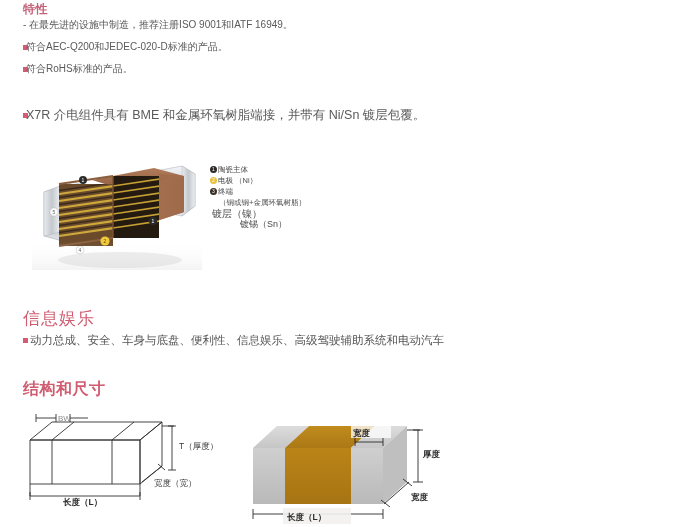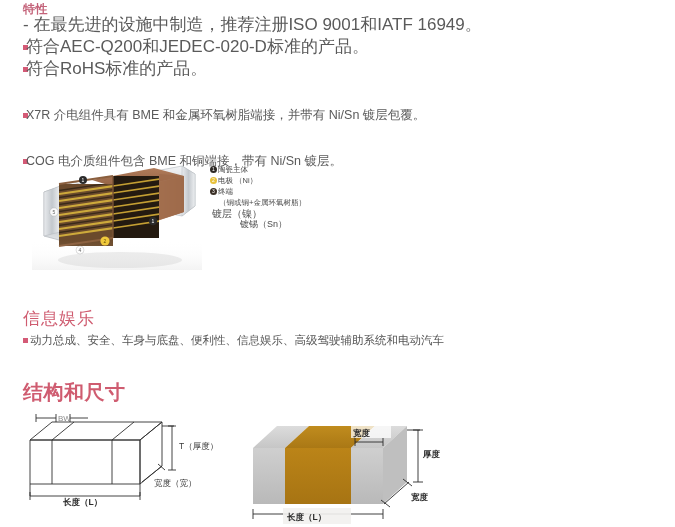--- a/index.html
+++ b/index.html
@@ -14,26 +14,26 @@
   .h-feature{
     position:absolute;left:23px;top:1px;
     font-size:12px;font-weight:bold;color:#c4637a;letter-spacing:.5px;
   }
   .h-app{
     position:absolute;left:23px;top:307px;
     font-size:17px;color:#cf5c70;letter-spacing:1px;
   }
   .h-struct{
     position:absolute;left:23px;top:379px;
-    font-size:20px;font-weight:bold;color:#cf5c70;letter-spacing:.5px;
+    font-size:16px;font-weight:bold;color:#cf5c70;letter-spacing:.5px;
   }
 
   
   .features{position:absolute;left:23px;top:18px;width:440px;}
-  .feat{position:relative;font-size:17px;color:#5a5a5a;line-height:14px;
+  .feat{position:relative;font-size:10px;color:#5a5a5a;line-height:14px;
         height:22px;white-space:nowrap;}
   .feat.big{font-size:12.5px;margin-top:24px;}
   .feat .bul{
     display:inline-block;width:5px;height:5px;background:#d45a76;
     position:absolute;left:0px;top:5px;
   }
   .feat .txt{display:inline-block;padding-left:3px;position:relative;}
   .feat.dash .txt{padding-left:0;}
 
   
@@ -82,24 +82,20 @@
       <span class="bul"></span>
       <span class="txt">符合AEC-Q200和JEDEC-020-D标准的产品。</span>
     </div>
     <div class="feat">
       <span class="bul"></span>
       <span class="txt">符合RoHS标准的产品。</span>
     </div>
     <div class="feat big">
       <span class="bul"></span>
       <span class="txt">X7R 介电组件具有 BME 和金属环氧树脂端接，并带有 Ni/Sn 镀层包覆。</span>
-    </div>
-    <div class="feat big">
-      <span class="bul"></span>
-      <span class="txt">COG 电介质组件包含 BME 和铜端接，带有 Ni/Sn 镀层。</span>
     </div>
   </div>
 
   <div class="photo">
     <svg width="170" height="110" viewBox="0 0 170 110">
       <defs>
         <linearGradient id="silver" x1="0" y1="0" x2="0" y2="1">
           <stop offset="0" stop-color="#f2f4f6"></stop>
           <stop offset="0.35" stop-color="#d8dcdf"></stop>
           <stop offset="0.6" stop-color="#b9bec4"></stop>

